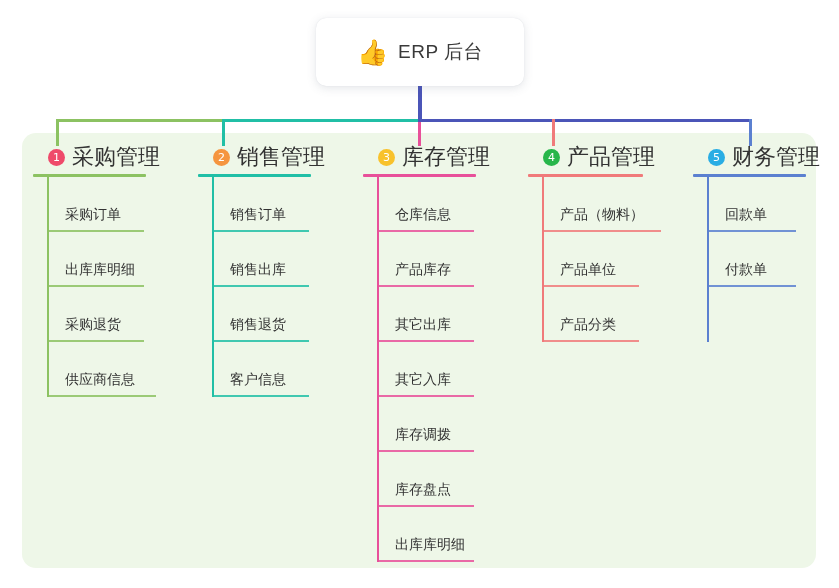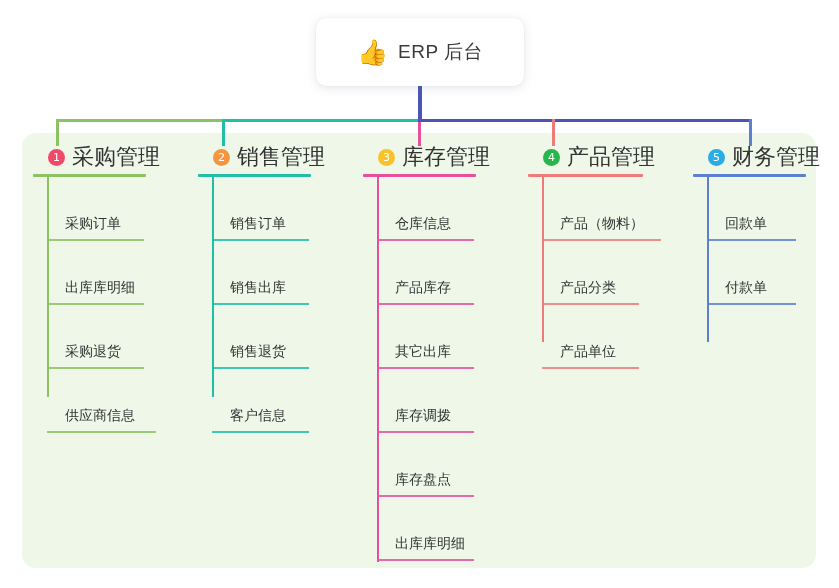--- a/index.html
+++ b/index.html
@@ -108,21 +108,21 @@
     margin-top: 0px;
   }
   .spine {
     position: absolute;
     left: 14px;
     top: 0;
     width: 2px;
   }
   .item {
     position: relative;
-    height: 64px;
+    height: 55px;
     box-sizing: border-box;
   }
   .item-label {
     position: absolute;
     left: 18px;
     bottom: 8px;
     font-size: 14px;
     color: #333333;
     white-space: nowrap;
   }
@@ -224,20 +224,24 @@
           </div>
           <div class="item">
             <span class="item-label">产品库存</span>
             <div class="item-rule" style="background: rgb(232, 80, 154); opacity: 0.85; width: 97px;"></div>
           </div>
           <div class="item">
             <span class="item-label">其它出库</span>
             <div class="item-rule" style="background: rgb(232, 80, 154); opacity: 0.85; width: 97px;"></div>
           </div>
           <div class="item">
+            <span class="item-label">其它入库</span>
+            <div class="item-rule" style="background: rgb(232, 80, 154); opacity: 0.85; width: 97px;"></div>
+          </div>
+          <div class="item">
             <span class="item-label">库存调拨</span>
             <div class="item-rule" style="background: rgb(232, 80, 154); opacity: 0.85; width: 97px;"></div>
           </div>
           <div class="item">
             <span class="item-label">库存盘点</span>
             <div class="item-rule" style="background: rgb(232, 80, 154); opacity: 0.85; width: 97px;"></div>
           </div>
           <div class="item">
             <span class="item-label">出库库明细</span>
             <div class="item-rule" style="background: rgb(232, 80, 154); opacity: 0.85; width: 97px;"></div>
@@ -250,27 +254,27 @@
           <span class="col-title">产品管理</span>
         </div>
         <div class="head-rule" style="background: rgb(240, 122, 122); width: 115px;"></div>
         <div class="items">
           <div class="spine" style="background: rgb(240, 122, 122); height: 165px;"></div>
           <div class="item">
             <span class="item-label">产品（物料）</span>
             <div class="item-rule" style="background: rgb(240, 122, 122); opacity: 0.85; width: 119px;"></div>
           </div>
           <div class="item">
+            <span class="item-label">产品单位</span>
+            <div class="item-rule" style="background: rgb(240, 122, 122); opacity: 0.85; width: 97px;"></div>
+          </div>
+          <div class="item">
             <span class="item-label">产品分类</span>
             <div class="item-rule" style="background: rgb(240, 122, 122); opacity: 0.85; width: 97px;"></div>
           </div>
-          <div class="item">
-            <span class="item-label">产品单位</span>
-            <div class="item-rule" style="background: rgb(240, 122, 122); opacity: 0.85; width: 97px;"></div>
-          </div>
         </div>
       </div>
       <div class="col" style="left: 693px; width: 130px;">
         <div class="col-head">
           <span class="badge" style="background: rgb(41, 173, 228);">5</span>
           <span class="col-title">财务管理</span>
         </div>
         <div class="head-rule" style="background: rgb(91, 128, 208); width: 113px;"></div>
         <div class="items">
           <div class="spine" style="background: rgb(91, 128, 208); height: 165px;"></div>

